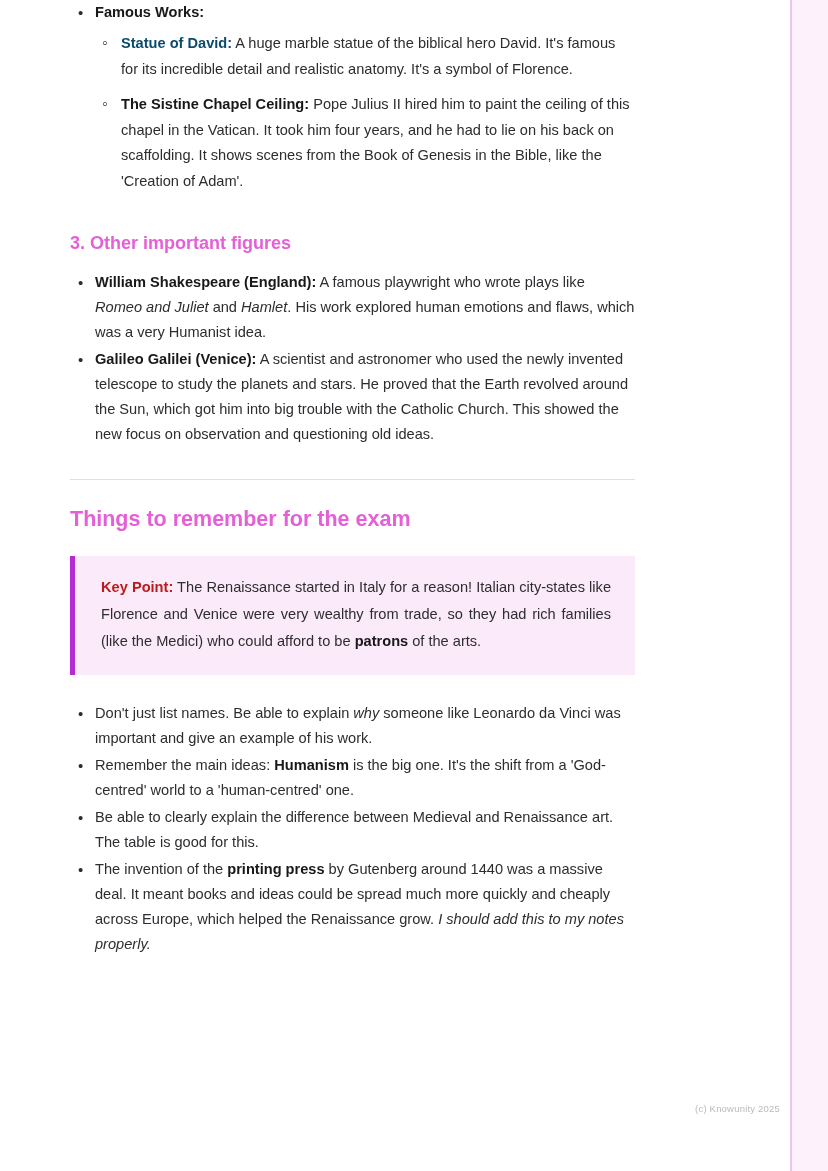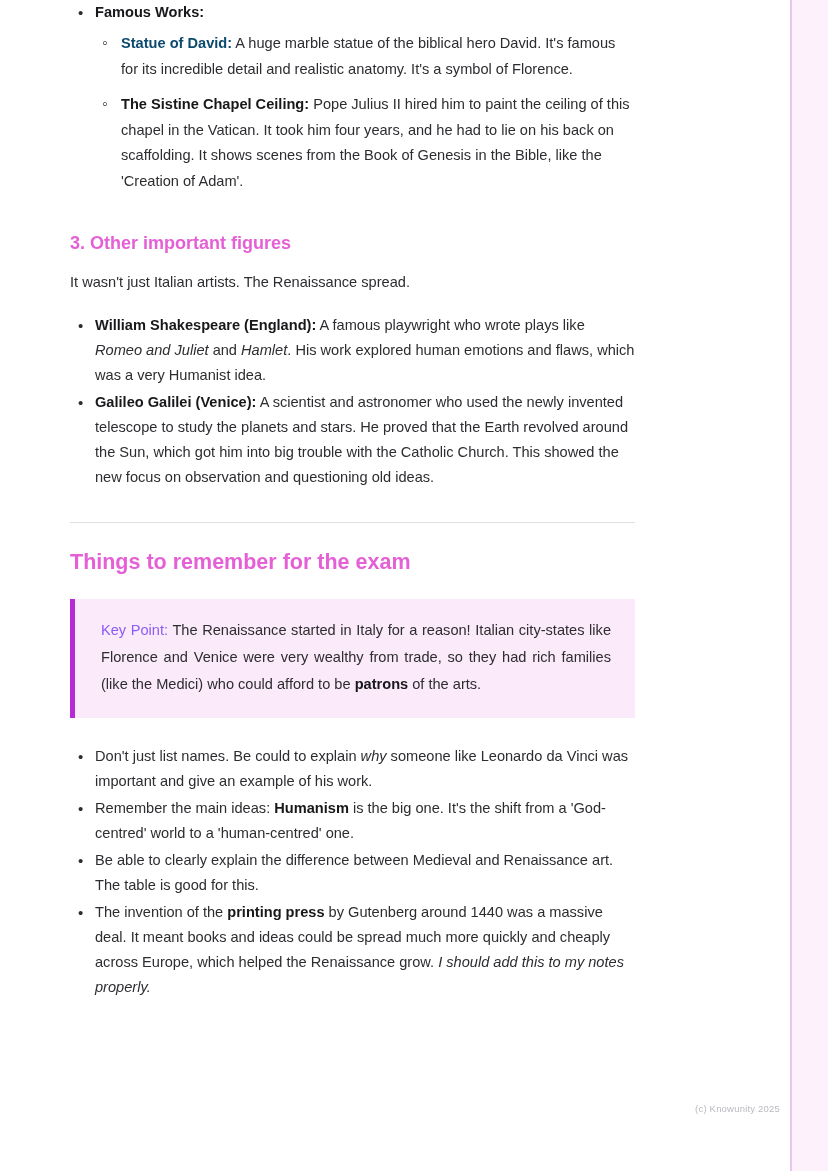--- a/index.html
+++ b/index.html
@@ -116,21 +116,21 @@
   .keypoint {
     background: #fbeaf9;
     border-left: 5px solid #b829d6;
     padding: 18px 24px 20px 26px;
     margin: 0 0 26px 0;
     font-size: 14.6px;
     line-height: 27px;
     text-align: justify;
     color: #2d2d31;
   }
-  .keypoint .kp-label { font-weight: 400; color: #8b5cf6; }
+  .keypoint .kp-label { font-weight: 700; color: #b91c1c; }
 
   .footer-credit {
     position: absolute;
     right: 48px;
     top: 1103px;
     font-size: 9.5px;
     color: #b9b9c0;
     letter-spacing: 0.2px;
     text-align: center;
   }
@@ -155,42 +155,41 @@
         </li>
         <li>
           <b>The Sistine Chapel Ceiling:</b><span> Pope Julius II hired him to paint the ceiling of this chapel in the Vatican. It took him four years, and he had to lie on his back on scaffolding. It shows scenes from the Book of Genesis in the Bible, like the 'Creation of Adam'.</span>
         </li>
       </ul>
     </li>
   </ul>
 
   <h2 class="section-heading">3. Other important figures</h2>
 
-  <p class="para">It wasn't just Italian artists. The Renaissance spread.</p>
 
   <ul class="bullets">
     <li>
       <b>William Shakespeare (England):</b><span> A famous playwright who wrote plays like </span><em>Romeo and Juliet</em><span> and </span><em>Hamlet</em><span>. His work explored human emotions and flaws, which was a very Humanist idea.</span>
     </li>
     <li>
       <b>Galileo Galilei (Venice):</b><span> A scientist and astronomer who used the newly invented telescope to study the planets and stars. He proved that the Earth revolved around the Sun, which got him into big trouble with the Catholic Church. This showed the new focus on observation and questioning old ideas.</span>
     </li>
   </ul>
 
   <hr class="divider">
 
   <h1 class="main-heading">Things to remember for the exam</h1>
 
   <div class="keypoint">
     <span class="kp-label">Key Point:</span><span> The Renaissance started in Italy for a reason! Italian city-states like Florence and Venice were very wealthy from trade, so they had rich families (like the Medici) who could afford to be </span><b>patrons</b><span> of the arts.</span>
   </div>
 
   <ul class="bullets">
     <li>
-      <span>Don't just list names. Be could to explain </span><em>why</em><span> someone like Leonardo da Vinci was important and give an example of his work.</span>
+      <span>Don't just list names. Be able to explain </span><em>why</em><span> someone like Leonardo da Vinci was important and give an example of his work.</span>
     </li>
     <li>
       <span>Remember the main ideas: </span><b>Humanism</b><span> is the big one. It's the shift from a 'God-centred' world to a 'human-centred' one.</span>
     </li>
     <li>
       <span>Be able to clearly explain the difference between Medieval and Renaissance art. The table is good for this.</span>
     </li>
     <li>
       <span>The invention of the </span><b>printing press</b><span> by Gutenberg around 1440 was a massive deal. It meant books and ideas could be spread much more quickly and cheaply across Europe, which helped the Renaissance grow. </span><em>I should add this to my notes properly.</em>
     </li>

